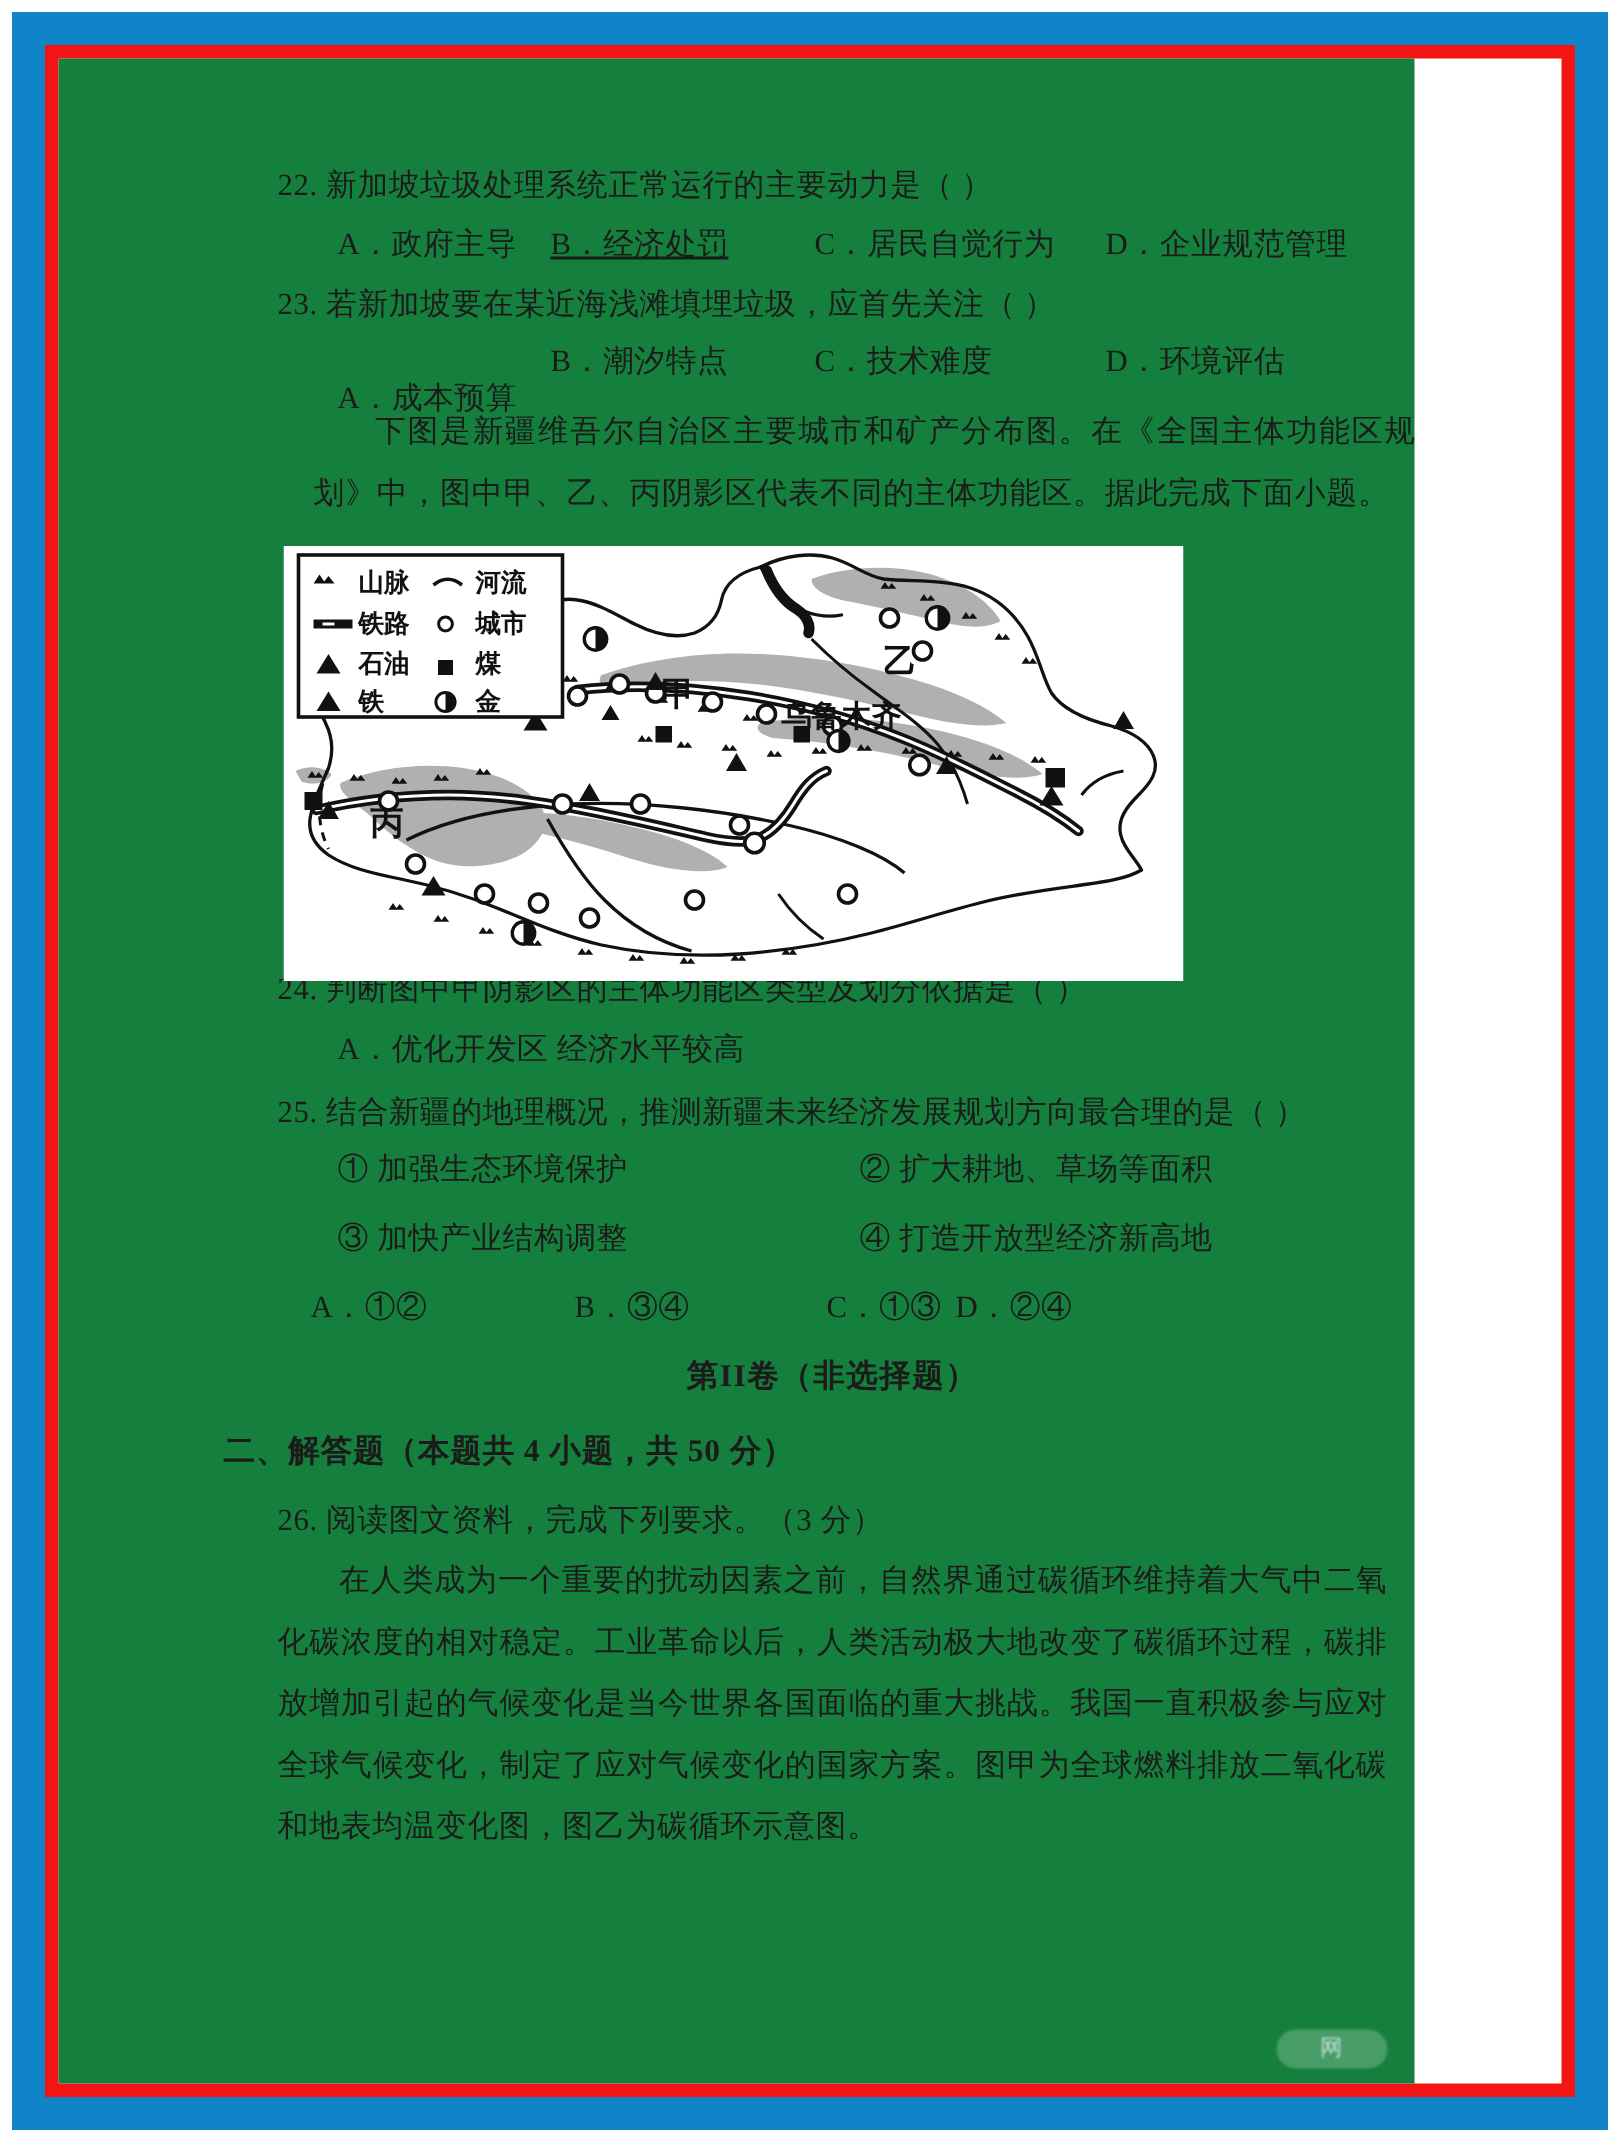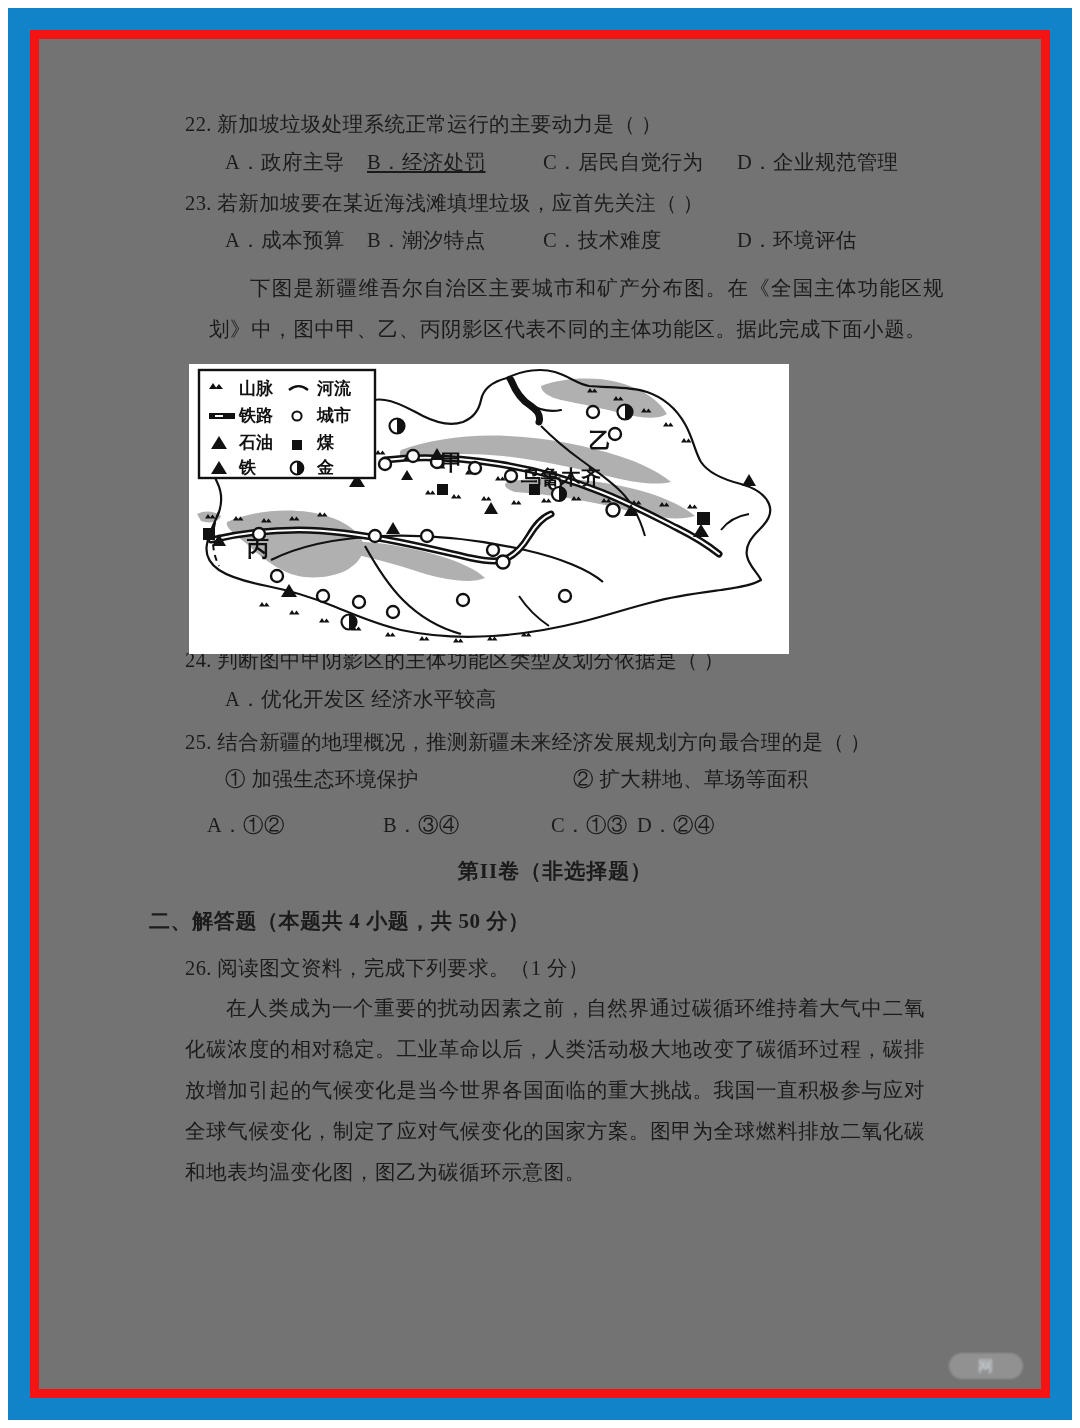--- a/index.html
+++ b/index.html
@@ -24,22 +24,22 @@
   }
   #frame-red{
     position:absolute;left:30px;top:30px;
     width:1020px;height:1368px;
     box-sizing:border-box;
     border:9px solid #f41414;
     background:#ffffff;
   }
   #paper{
     position:absolute;left:39px;top:39px;
-    width:1002px;height:1350px;
-    background:#737373;
+    width:904px;height:1350px;
+    background:#15803d;
     overflow:hidden;
   }
   #watermark{
     position:absolute;right:18px;bottom:10px;
     width:74px;height:26px;
     border-radius:13px;
     background:rgba(255,255,255,.22);
     color:rgba(235,245,252,.75);
     font-size:15px;line-height:26px;text-align:center;
     letter-spacing:1px;
@@ -130,21 +130,21 @@
         <span class="opt" style="left:182px;text-decoration:underline;">B．经济处罚</span>
         <span class="opt" style="left:358px;">C．居民自觉行为</span>
         <span class="opt" style="left:552px;">D．企业规范管理</span>
       </div>
 
       <div class="q-line" style="margin-bottom:13px;">
         <span class="q-num">23.</span>
         <span>若新加坡要在某近海浅滩填埋垃圾，应首先关注（  ）</span>
       </div>
       <div class="opts" style="margin-bottom:12px;">
-        <span class="opt" style="left:40px;">A．成本预算</span>
+        <span class="opt" style="left:40px;margin-top:25px;">A．成本预算</span>
         <span class="opt" style="left:182px;">B．潮汐特点</span>
         <span class="opt" style="left:358px;">C．技术难度</span>
         <span class="opt" style="left:552px;">D．环境评估</span>
       </div>
 
       <div class="para" style="width:735px;margin-left:24px;">
         <span>下图是新疆维吾尔自治区主要城市和矿产分布图。在《全国主体功能区规划》中，图</span><span>中甲、乙、丙阴影区代表不同的主体功能区。据此完成下面小题。</span>
       </div>
 
       <div style="height:300px;"></div>
@@ -157,34 +157,38 @@
         <span class="opt" style="left:40px;">A．优化开发区 经济水平较高</span>
       </div>
 
       <div class="q-line" style="margin-bottom:13px;">
         <span class="q-num">25.</span>
         <span>结合新疆的地理概况，推测新疆未来经济发展规划方向最合理的是（  ）</span>
       </div>
       <div class="opts" style="margin-bottom:16px;">
         <span class="opt" style="left:40px;">① 加强生态环境保护</span>
         <span class="opt" style="left:388px;">② 扩大耕地、草场等面积</span>
+      </div>
+      <div class="opts" style="margin-bottom:16px;">
+        <span class="opt" style="left:40px;">③ 加快产业结构调整</span>
+        <span class="opt" style="left:388px;">④ 打造开放型经济新高地</span>
       </div>
       <div class="opts" style="margin-bottom:16px;">
         <span class="opt" style="left:22px;">A．①②</span>
         <span class="opt" style="left:198px;">B．③④</span>
         <span class="opt" style="left:366px;">C．①③</span>
         <span class="opt" style="left:452px;">D．②④</span>
       </div>
 
       <div class="center-head" style="margin-bottom:22px;">第II卷（非选择题）</div>
       <div class="sec-head" style="margin-left:-36px;margin-bottom:23px;">二、解答题（本题共 4 小题，共 50 分）</div>
 
       <div class="q-line" style="margin-bottom:9px;">
         <span class="q-num">26.</span>
-        <span>阅读图文资料，完成下列要求。（1 分）</span>
+        <span>阅读图文资料，完成下列要求。（3 分）</span>
       </div>
       <div class="para" style="width:740px;">
         <span>在人类成为一个重要的扰动因素之前，自然界通过碳循环维持着大气中二氧化碳浓度</span><span>的相对稳定。工业革命以后，人类活动极大地改变了碳循环过程，碳排放增加引起的气候变</span><span>化是当今世界各国面临的重大挑战。我国一直积极参与应对全球气候变化，制定了应对气候</span><span>变化的国家方案。图甲为全球燃料排放二氧化碳和地表均温变化图，图乙为碳循环示意图。</span>
       </div>
 
     </div>
 
     <div id="map-figure">
       <svg viewBox="0 0 600 290" xmlns="http://www.w3.org/2000/svg">
         <defs>

